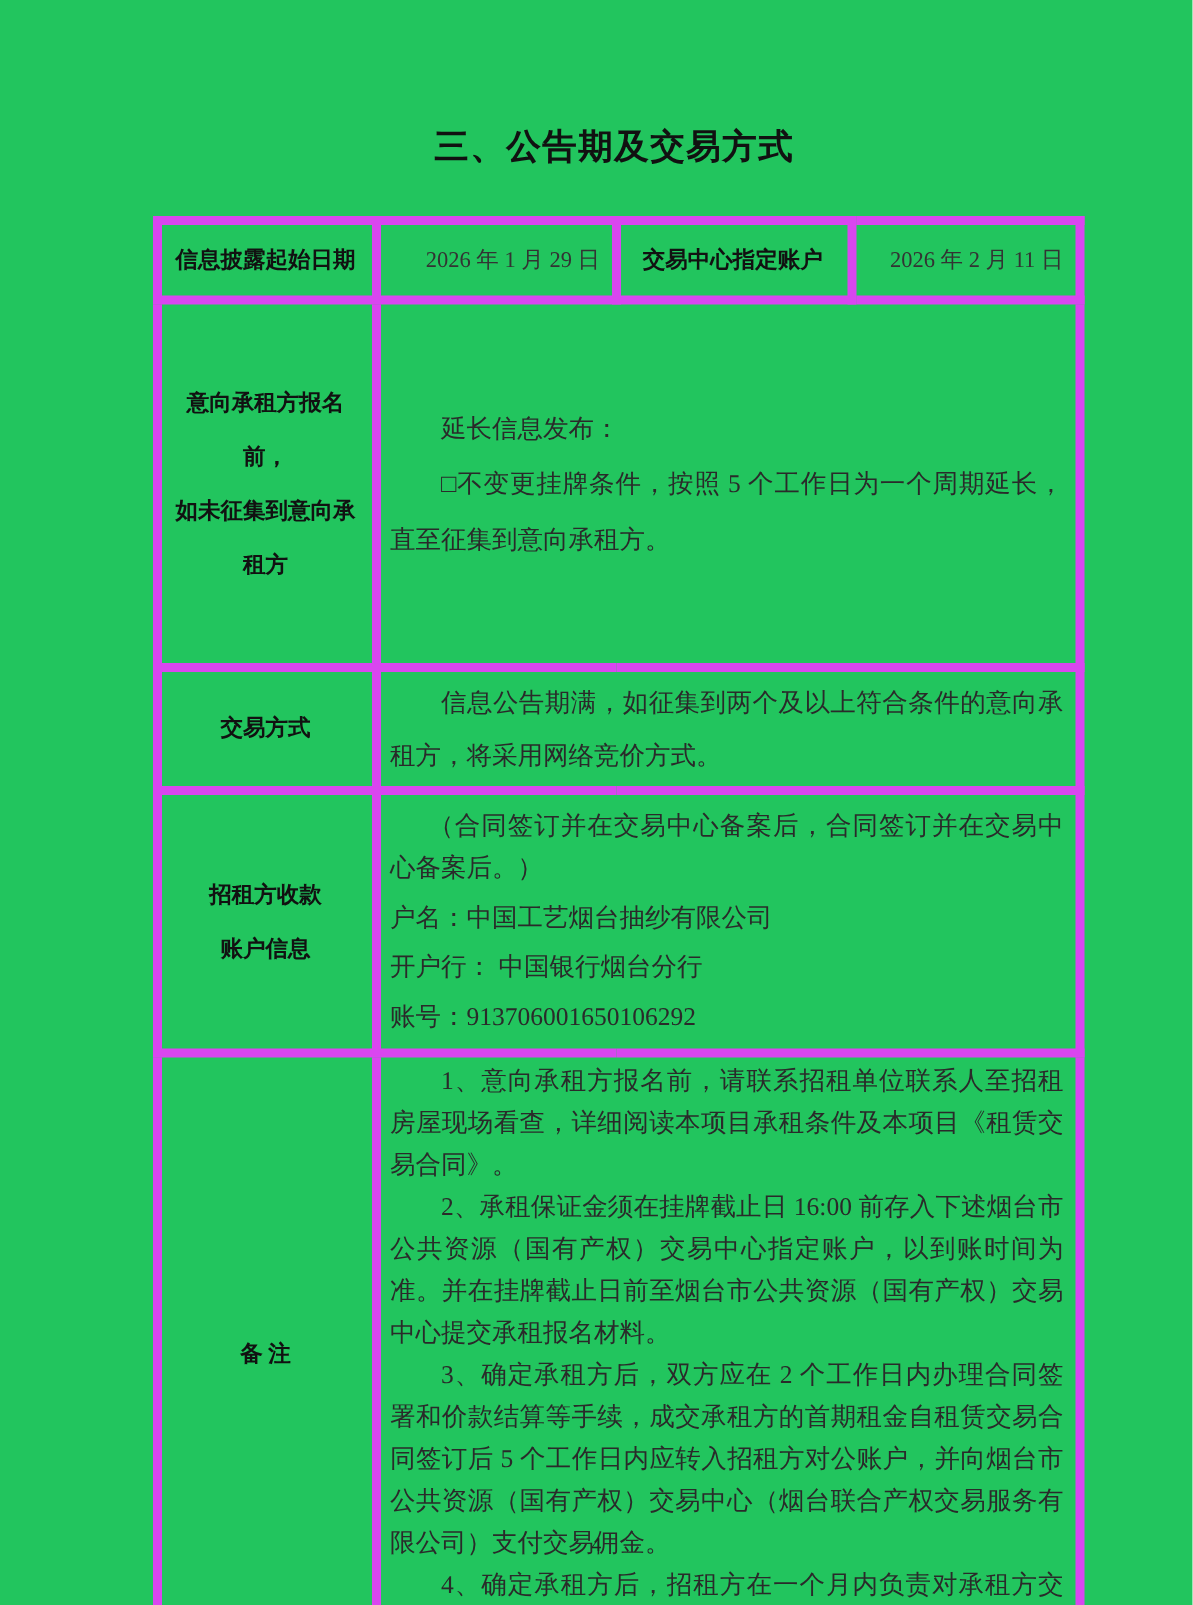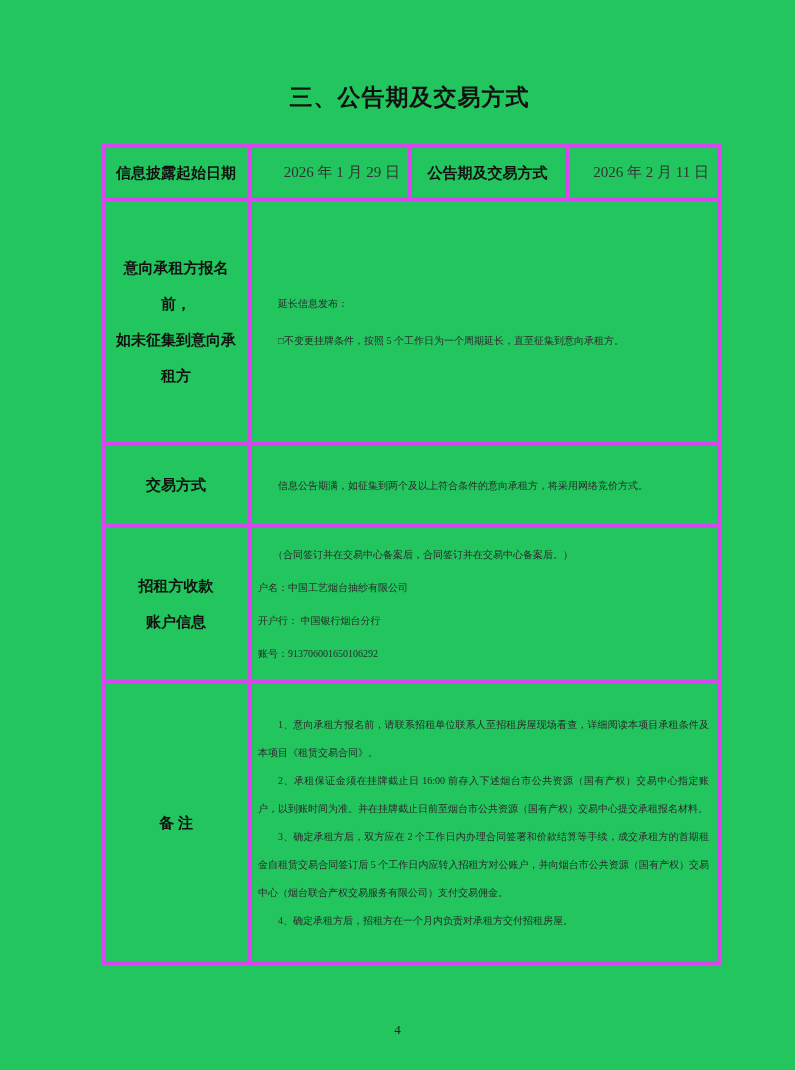--- a/index.html
+++ b/index.html
@@ -31,41 +31,41 @@
   table.doc-table {
     position: absolute;
     top: 144px;
     left: 102px;
     width: 615px;
     border-collapse: collapse;
     table-layout: fixed;
     border: 2px solid #1a1a1a;
   }
   table.doc-table td {
-    border: 4px solid #d946ef;
+    border: 6px solid #d946ef;
     vertical-align: middle;
     padding: 2px 8px 2px 6px;
     box-sizing: border-box;
   }
   td.label-cell {
     font-weight: bold;
     text-align: center;
     font-size: 15px;
     line-height: 36px;
     color: #111111;
     white-space: pre-line;
     padding: 2px 4px;
   }
   td.value-cell {
     text-align: right;
     font-size: 15px;
     color: #333333;
   }
   td.content-cell {
-    font-size: 10px;
+    font-size: 17px;
     color: #2a2a2a;
   }
   .para {
     text-align: justify;
     margin: 0;
   }
   .indent2 { text-indent: 2em; }
   .indent15 { text-indent: 1.5em; }
   .row3-content .para { line-height: 37px; }
   .row4-content .para { line-height: 35px; }
@@ -93,21 +93,21 @@
       <col style="width:146px">
       <col style="width:160px">
       <col style="width:157px">
       <col style="width:152px">
     </colgroup>
 
     <tbody>
         <tr style="height:53px">
       <td class="label-cell">信息披露起始日期</td>
       <td class="value-cell">2026 年 1 月 29 日</td>
-      <td class="label-cell">公告期及交易方式</td>
+      <td class="label-cell">交易中心指定账户</td>
       <td class="value-cell">2026 年 2 月 11 日</td>
     </tr>
 
 
     <tr style="height:245px">
       <td class="label-cell">意向承租方报名前，
 如未征集到意向承
 租方</td>
       <td class="content-cell row3-content" colspan="3">
         <div class="para indent2">延长信息发布：</div>

